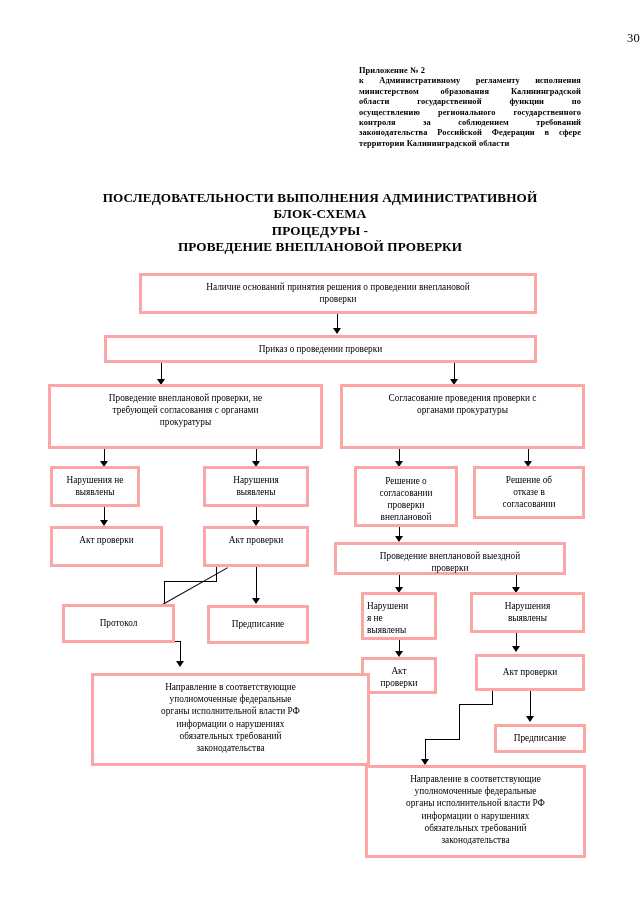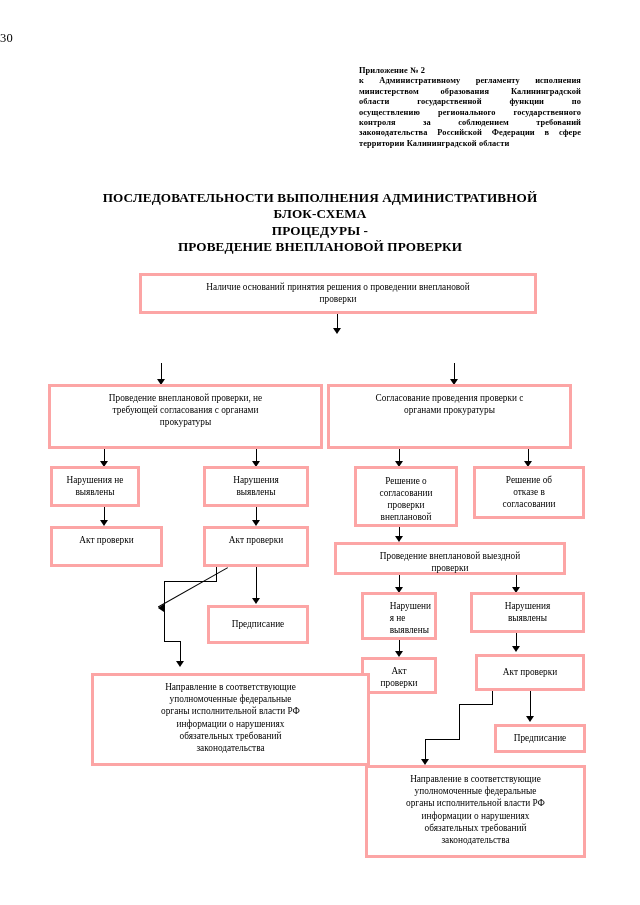--- a/index.html
+++ b/index.html
@@ -18,21 +18,21 @@
     background: #ffffff;
     overflow: hidden;
   }
 
   
   #page-number {
     position: absolute;
     left: 0;
     top: 31px;
     width: 640px;
-    text-align: left;
+    text-align: right;
     font-size: 12.5px;
     line-height: 14px;
     letter-spacing: 0.2px;
   }
   #appendix-block {
     position: absolute;
     left: 359px;
     top: 66px;
     width: 222px;
     font-size: 8.4px;
@@ -76,21 +76,21 @@
     line-height: 12.2px;
     text-align: center;
     display: flex;
     align-items: flex-start;
     justify-content: center;
     padding-top: 5px;
     padding-left: 3px;
     padding-right: 3px;
   }
   .box.mid { align-items: center; padding-top: 0; }
-  .box.lft { text-align: left; justify-content: flex-end; }
+  .box.lft { text-align: left; justify-content: flex-start; }
   .box span { display: block; width: 100%; }
 
   
   .vline {
     position: absolute;
     width: 0;
     border-left: 1.6px solid #000000;
   }
   .hline {
     position: absolute;
@@ -146,36 +146,41 @@
   <div class="box" style="left:139px; top:273px; width:398px; height:41px;">
     <div>
       <span>Наличие оснований принятия решения о проведении внеплановой</span>
       <span>проверки</span>
     </div>
   </div>
 
   <div class="vline" style="left:337px; top:314px; height:16px;"></div>
   <div class="ahead-down" style="left:333px; top:328px;"></div>
 
+  <div class="box mid" style="left:104px; top:335px; width:433px; height:28px;">
+    <div>
+      <span>Приказ о проведении проверки</span>
+    </div>
+  </div>
 
   <div class="vline" style="left:161px; top:363px; height:18px;"></div>
   <div class="ahead-down" style="left:157px; top:379px;"></div>
 
   <div class="vline" style="left:454px; top:363px; height:18px;"></div>
   <div class="ahead-down" style="left:450px; top:379px;"></div>
 
   <div class="box" style="left:48px; top:384px; width:275px; height:65px;">
     <div>
       <span>Проведение внеплановой проверки, не</span>
       <span>требующей согласования с органами</span>
       <span>прокуратуры</span>
     </div>
   </div>
 
-  <div class="box" style="left:327px; top:384px; width:245px; height:65px;">
+  <div class="box" style="left:340px; top:384px; width:245px; height:65px;">
     <div>
       <span>Согласование проведения проверки с</span>
       <span>органами прокуратуры</span>
     </div>
   </div>
 
   <div class="vline" style="left:104px; top:449px; height:14px;"></div>
   <div class="ahead-down" style="left:100px; top:461px;"></div>
   <div class="vline" style="left:256px; top:449px; height:14px;"></div>
   <div class="ahead-down" style="left:252px; top:461px;"></div>
@@ -249,20 +254,25 @@
   <div class="vline" style="left:216px; top:567px; height:15px;"></div>
   <div class="hline" style="left:164px; top:581px; width:53px;"></div>
   <div class="vline" style="left:164px; top:581px; height:61px;"></div>
   <div class="hline" style="left:164px; top:641px; width:17px;"></div>
   <div class="vline" style="left:180px; top:641px; height:22px;"></div>
   <div class="ahead-down" style="left:176px; top:661px;"></div>
 
   <div class="vline" style="left:256px; top:567px; height:33px;"></div>
   <div class="ahead-down" style="left:252px; top:598px;"></div>
 
+  <div class="box mid" style="left:62px; top:604px; width:113px; height:39px;">
+    <div>
+      <span>Протокол</span>
+    </div>
+  </div>
 
   <div class="box mid" style="left:207px; top:605px; width:102px; height:39px;">
     <div>
       <span>Предписание</span>
     </div>
   </div>
 
   <div class="vline" style="left:399px; top:575px; height:15px;"></div>
   <div class="ahead-down" style="left:395px; top:587px;"></div>
   <div class="vline" style="left:516px; top:575px; height:15px;"></div>

